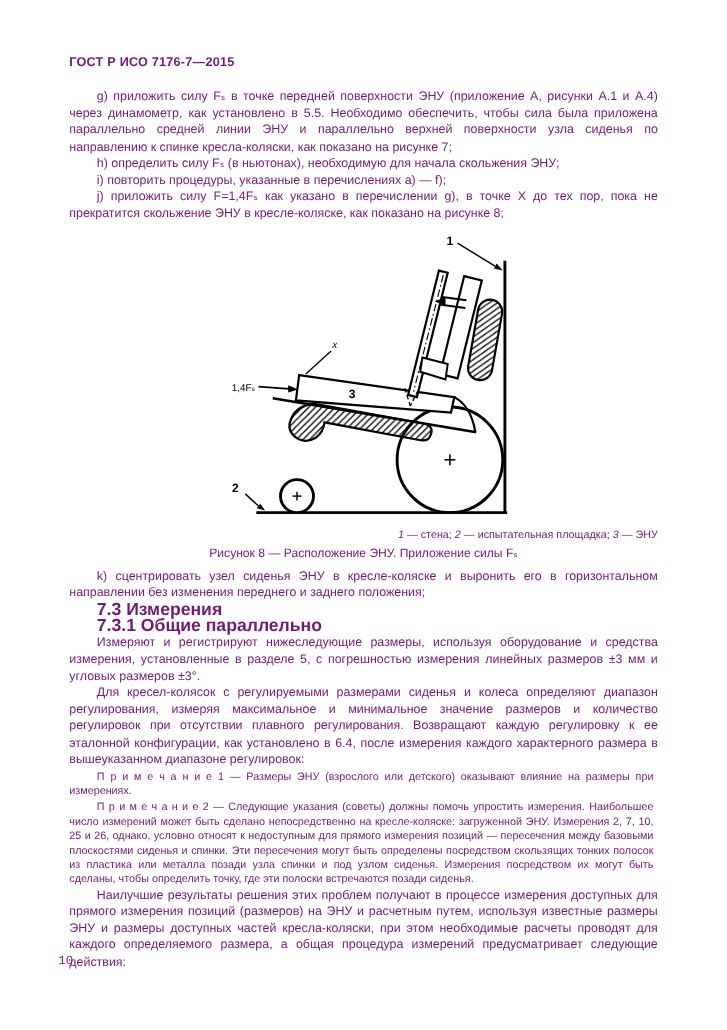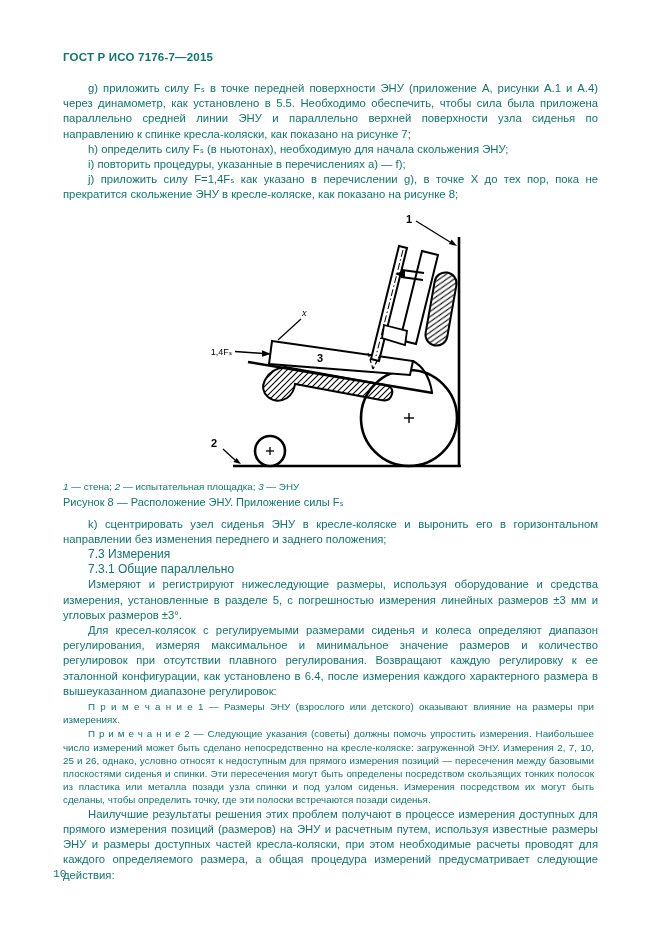--- a/index.html
+++ b/index.html
@@ -1,31 +1,31 @@
 <!DOCTYPE html>
 <html><head>
 <meta charset="utf-8">
 <style>
   html,body{margin:0;padding:0;background:#e8e8e8;}
   .page{
     width:661px;height:936px;position:relative;margin:0 auto;
-    background:#fff;color:#0f766e;
+    background:#fff;color:#701a75;
     font-family:"Liberation Sans","DejaVu Sans",sans-serif;
     overflow:hidden;
   }
   .content{position:absolute;left:63px;top:51px;width:535px;}
   .hdr{font-weight:bold;font-size:11.5px;letter-spacing:.2px;margin:0 0 18px 0;}
   p.body{font-size:11.3px;line-height:15.2px;text-align:justify;text-indent:25px;margin:0;}
-  p.head{font-size:12px;line-height:15.2px;font-weight:normal;text-indent:25px;margin:0;}
+  p.head{font-size:16px;line-height:15.2px;font-weight:bold;text-indent:25px;margin:0;}
   p.note{font-size:9.8px;line-height:13.2px;text-align:justify;text-indent:25px;margin:1px 4px 0 0;}
   figure.fig{margin:1px 0 2px 0;padding:0;}
   .fig svg{display:block;margin-left:132px;}
-  .legend{font-size:9.8px;text-align:left;margin-top:2px;}
+  .legend{font-size:9.8px;text-align:right;margin-top:2px;}
   .legend .it{font-style:italic;}
-  .caption{font-size:11px;text-align:left;margin:4px 0 8px 0;}
+  .caption{font-size:11px;text-align:center;margin:4px 0 8px 0;}
   .pageno{position:absolute;left:53px;top:868px;font-size:11.3px;font-family:Liberation Mono, monospace;}
   
   .fg{stroke:#000;fill:none;}
   .fw{stroke:#000;fill:#fff;}
   .fh{stroke:#000;}
   .flbl{font-family:"Liberation Sans","DejaVu Sans",sans-serif;font-weight:bold;font-size:11px;fill:#000;}
   .fsm{font-family:"Liberation Sans","DejaVu Sans",sans-serif;font-size:9px;fill:#000;}
   .fx{font-family:"Liberation Serif","DejaVu Serif",serif;font-style:italic;font-size:10.5px;fill:#000;}
 </style>
 </head>

